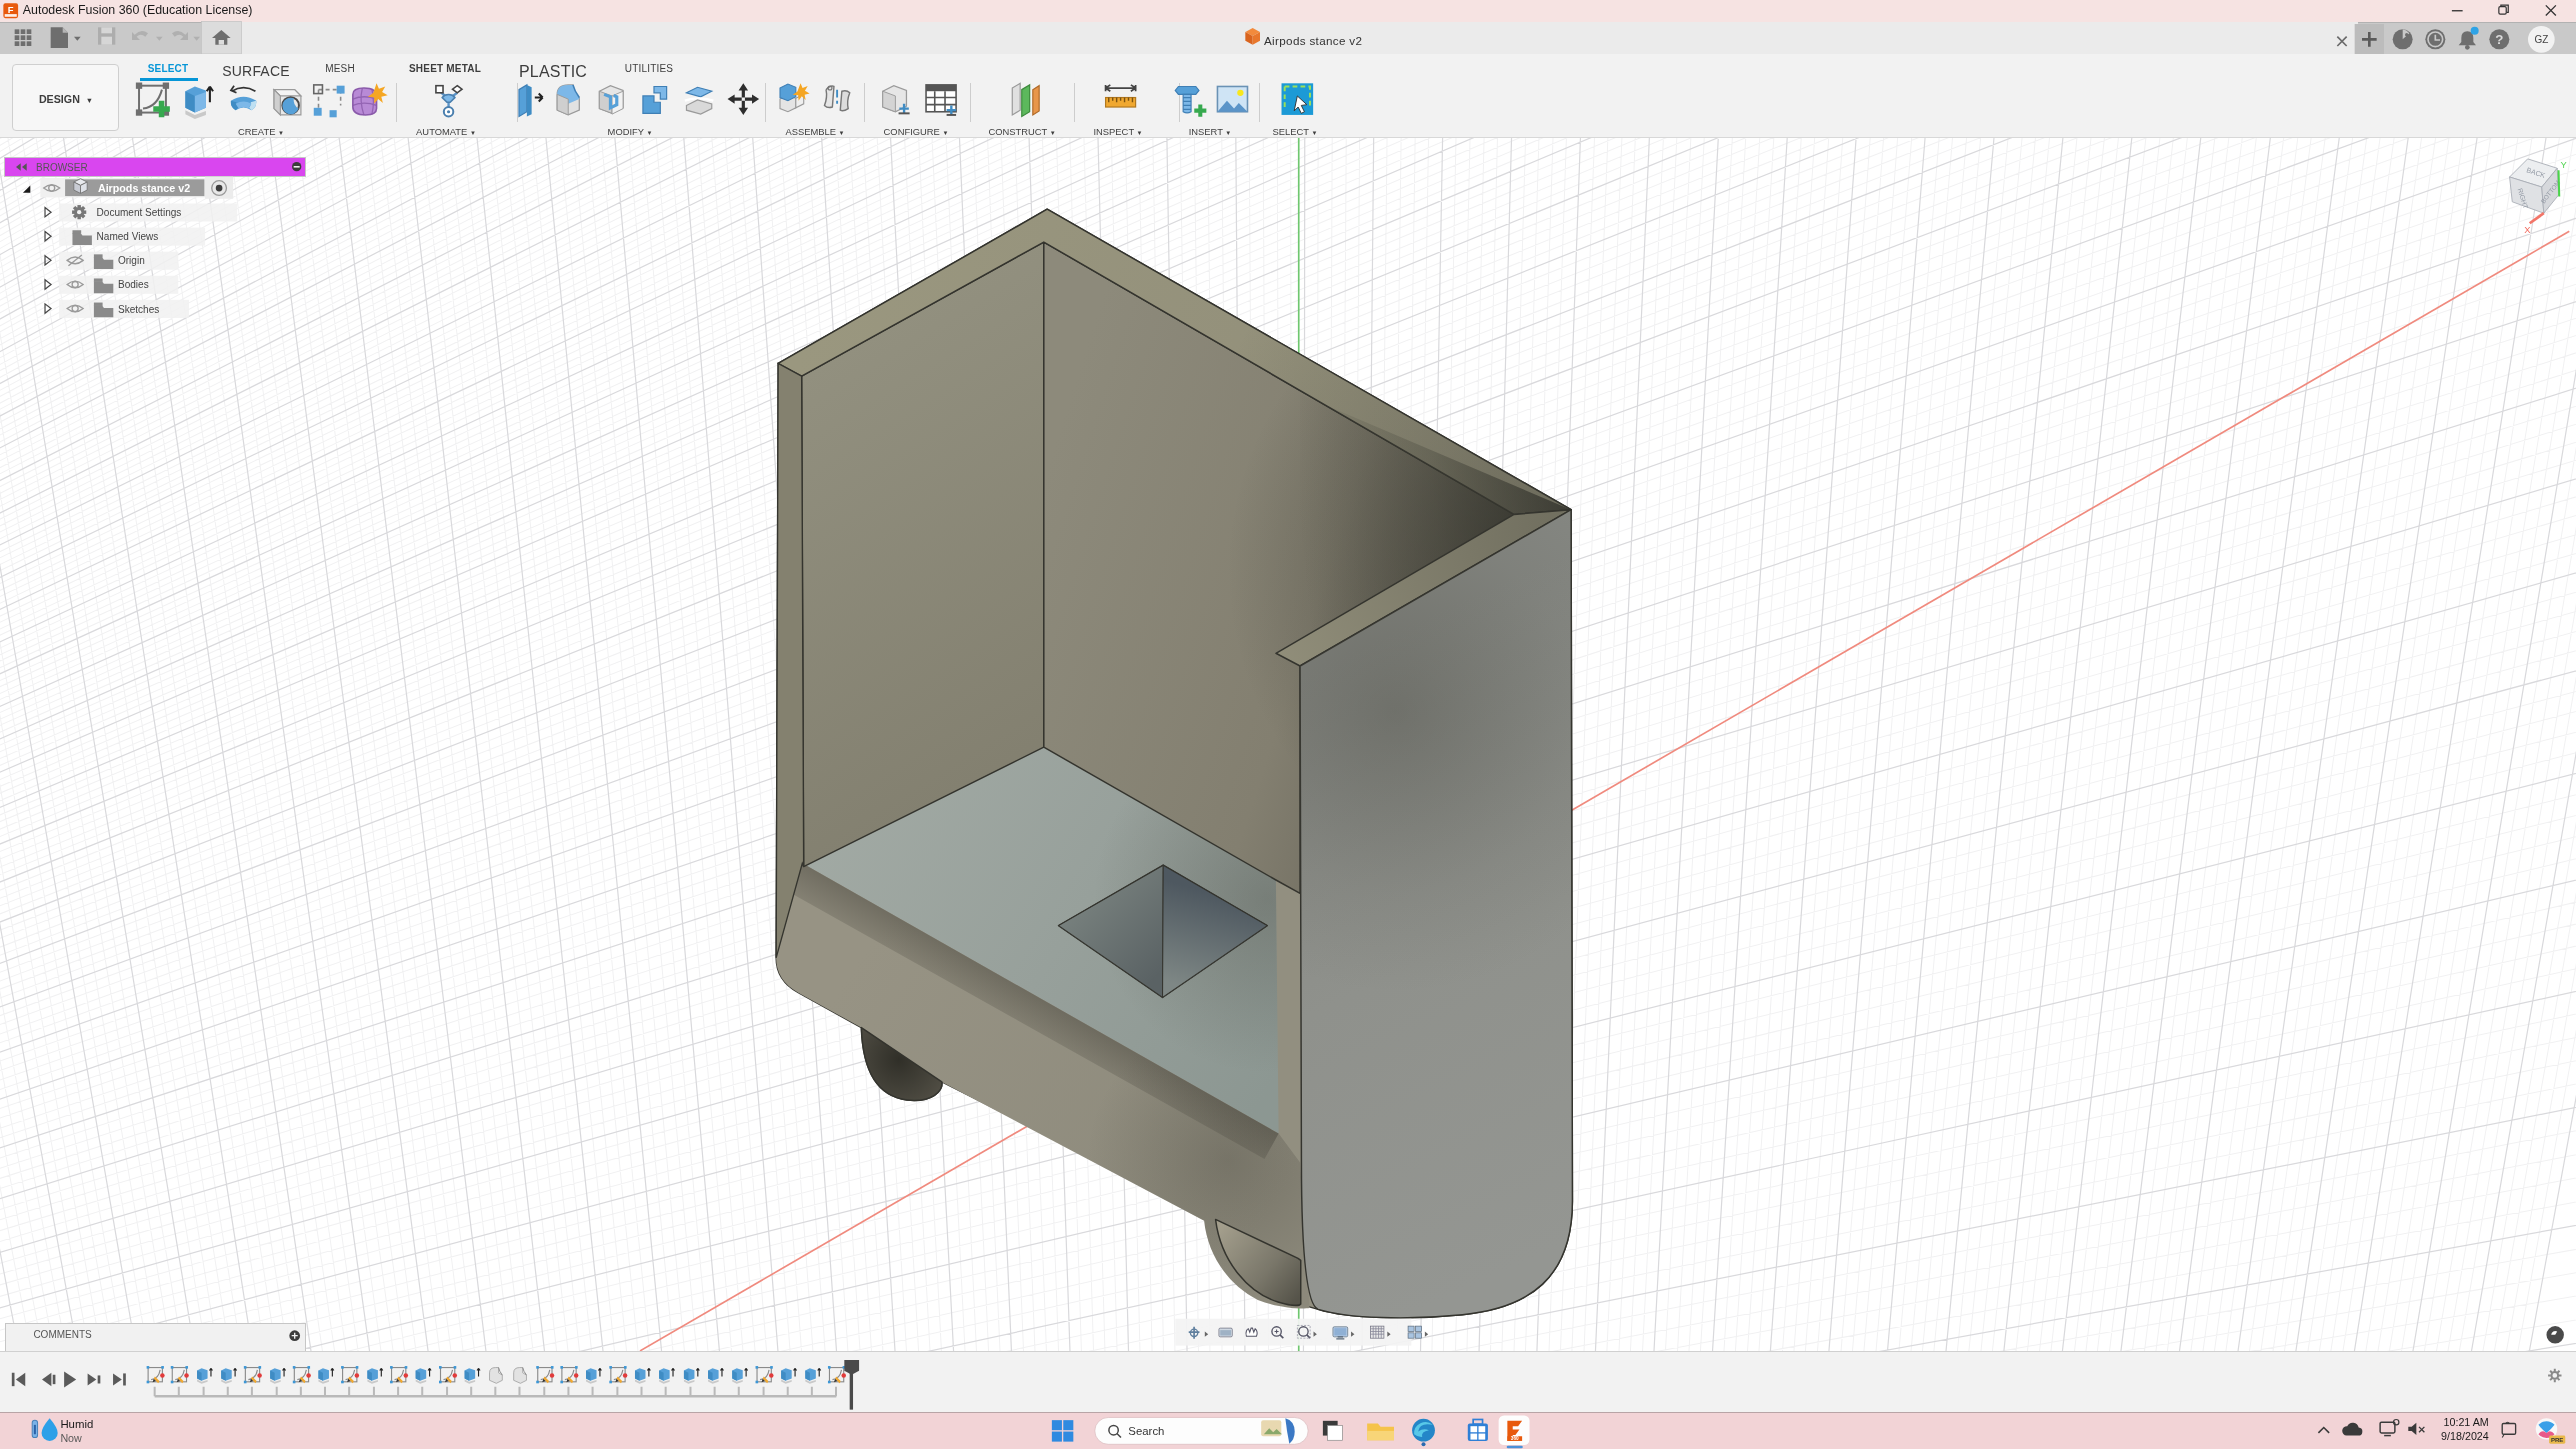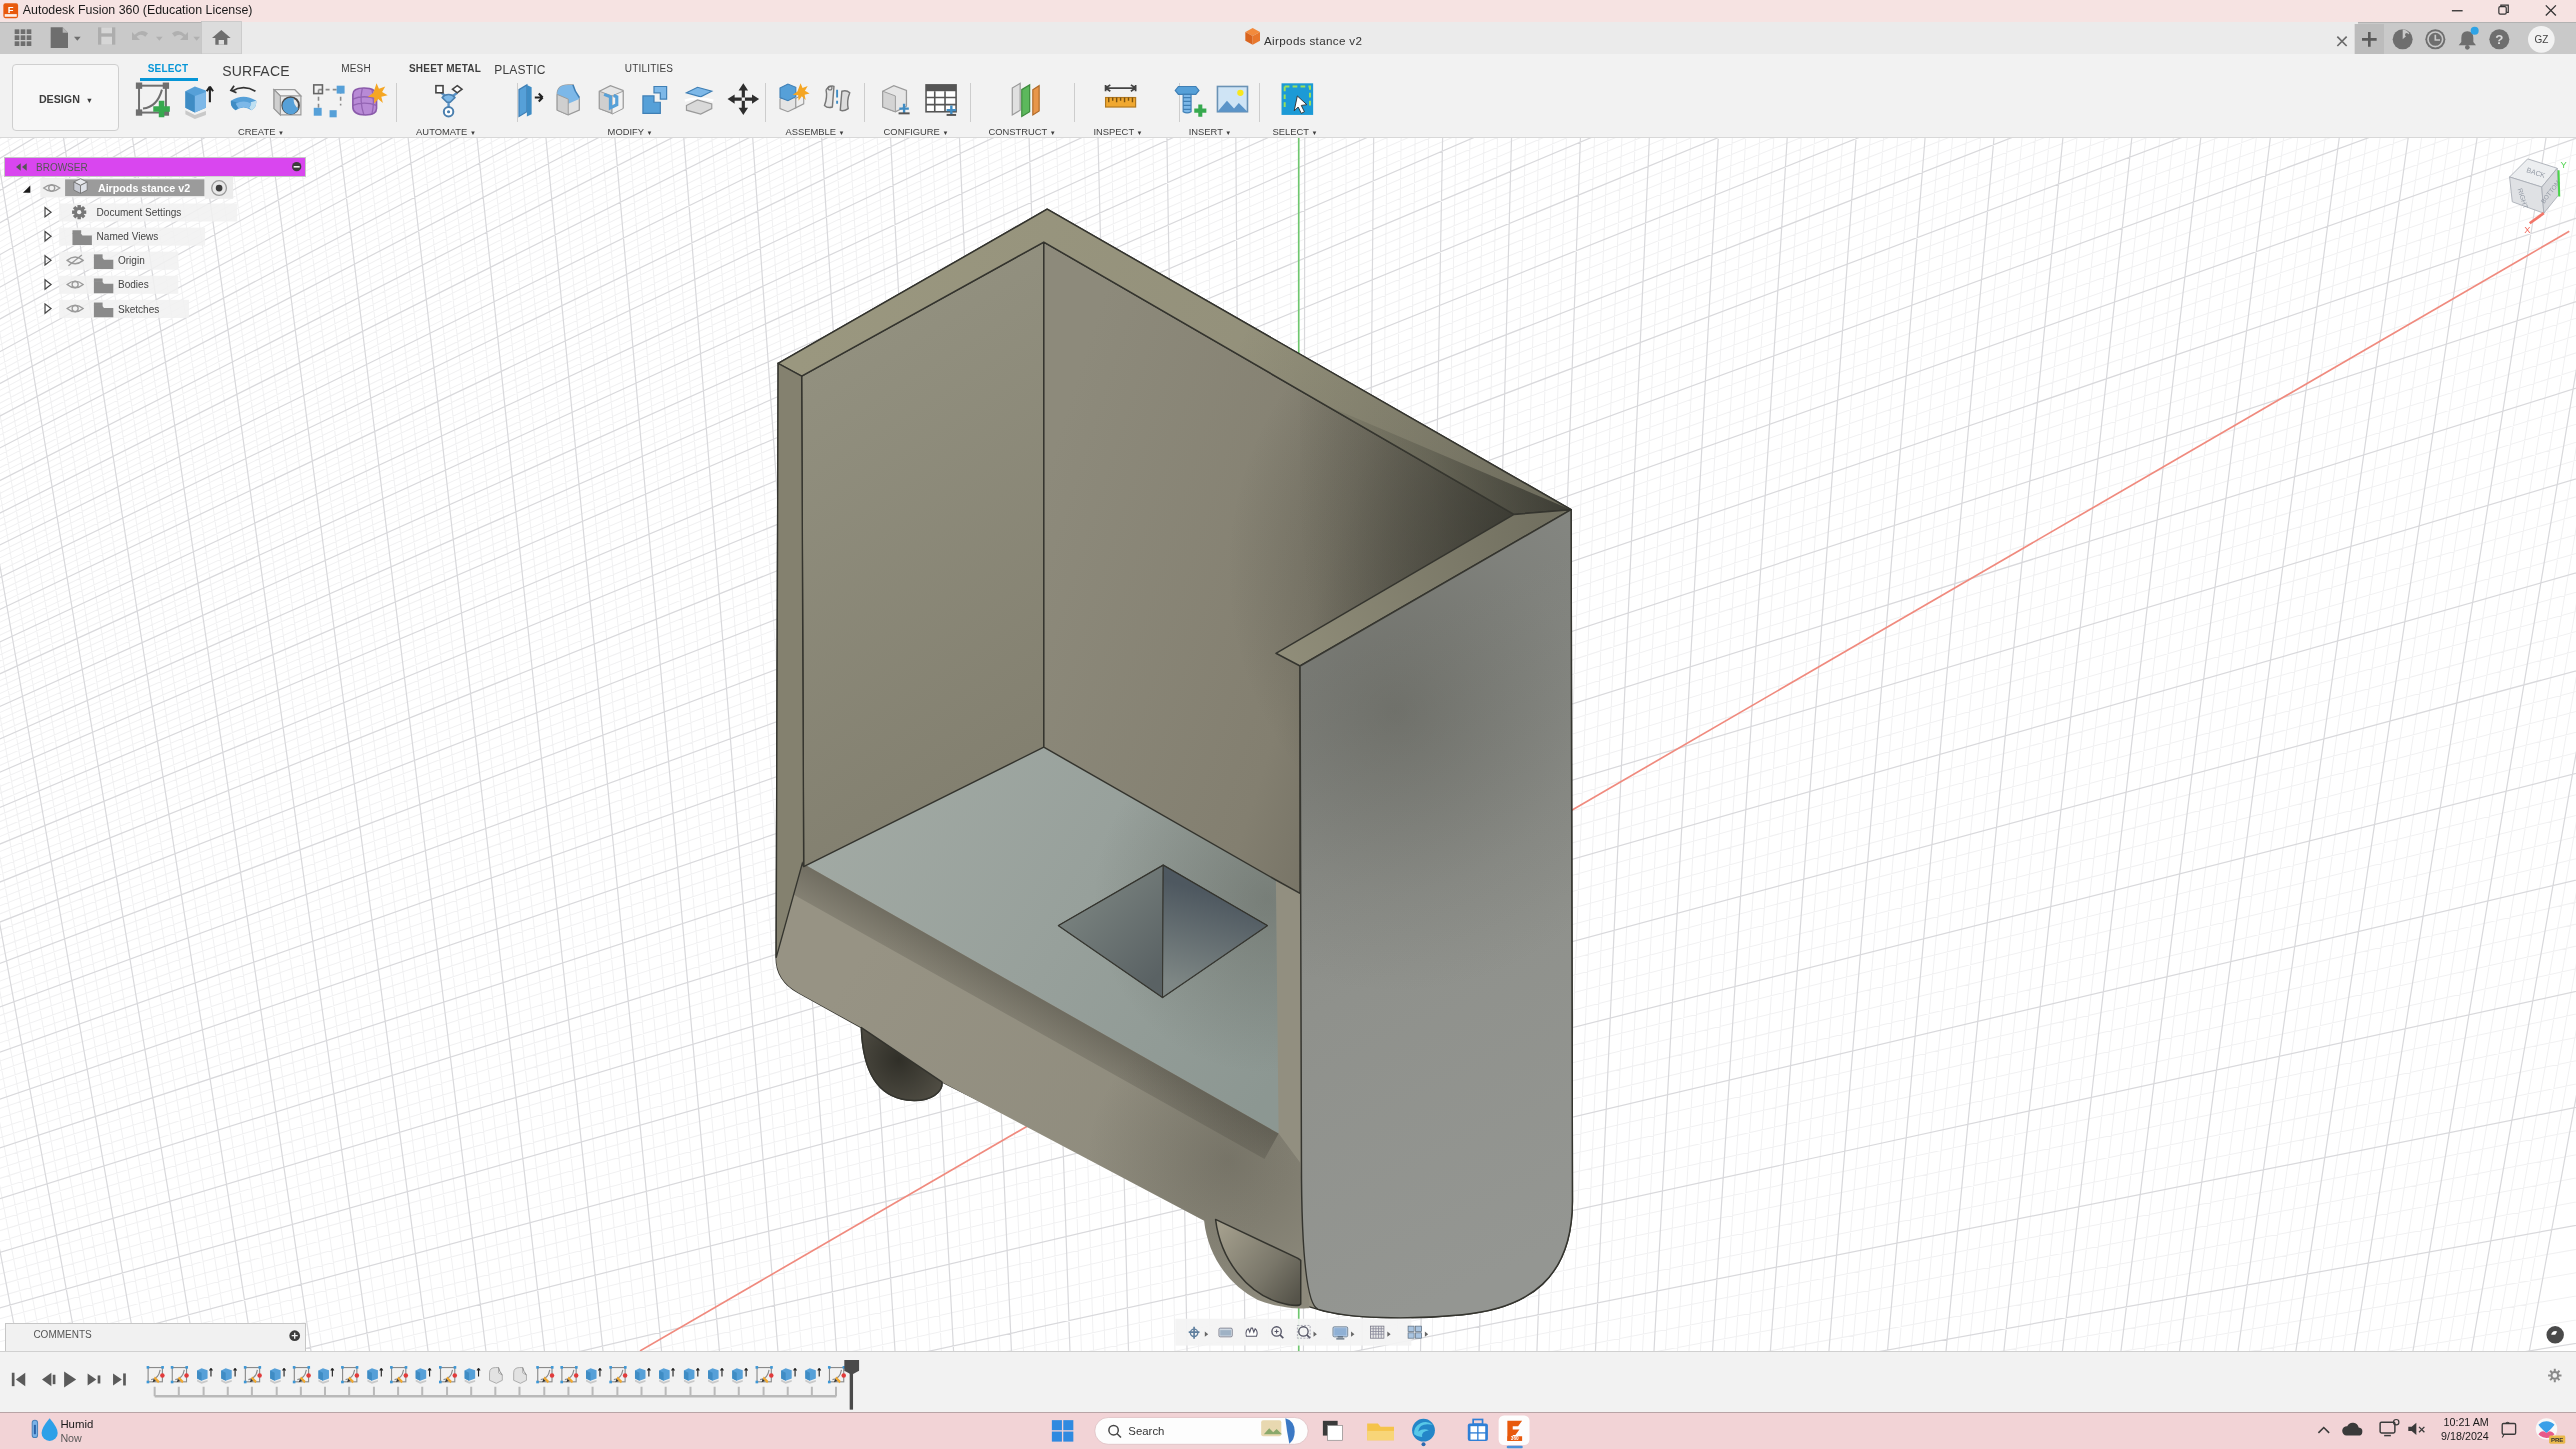--- a/index.html
+++ b/index.html
@@ -71,23 +71,23 @@
     <circle cx="3737" cy="59" r="15" fill="#6e6e6e"></circle>
     <text x="3737" y="66" font-size="20" font-weight="bold" fill="#d9d9d9" text-anchor="middle" font-family="Liberation Sans, sans-serif">?</text>
     <circle cx="3800" cy="59" r="20" fill="#f2f2f2"></circle>
     <text x="3800" y="65" font-size="15" fill="#444" text-anchor="middle" font-family="Liberation Sans, sans-serif">GZ</text>
 </svg>
 
 <div class="abs" style="left:0;top:54px;width:2576px;height:84px;background:#f2f2f2;border-bottom:0.7px solid #d8d8d8"></div>
 <div class="abs" style="left:0;top:0;width:2576px;height:138px">
     <div style="position:absolute;top:63px;left:168px;transform:translateX(-50%);font-size:10px;font-weight:bold;color:#0696d7;letter-spacing:0.2px">SELECT</div>
     <div style="position:absolute;top:63px;left:256px;transform:translateX(-50%);font-size:14px;font-weight:normal;color:#3d3d3d;letter-spacing:0.2px">SURFACE</div>
-    <div style="position:absolute;top:63px;left:356px;transform:translateX(-50%);font-size:10px;font-weight:normal;color:#3d3d3d;letter-spacing:0.2px">MESH</div>
+    <div style="position:absolute;top:63px;left:340px;transform:translateX(-50%);font-size:10px;font-weight:normal;color:#3d3d3d;letter-spacing:0.2px">MESH</div>
     <div style="position:absolute;top:63px;left:445px;transform:translateX(-50%);font-size:10px;font-weight:bold;color:#3d3d3d;letter-spacing:0.2px">SHEET METAL</div>
-    <div style="position:absolute;top:63px;left:520px;transform:translateX(-50%);font-size:12px;font-weight:normal;color:#3d3d3d;letter-spacing:0.2px">PLASTIC</div>
+    <div style="position:absolute;top:63px;left:553px;transform:translateX(-50%);font-size:16px;font-weight:normal;color:#3d3d3d;letter-spacing:0.2px">PLASTIC</div>
     <div style="position:absolute;top:63px;left:649px;transform:translateX(-50%);font-size:10px;font-weight:normal;color:#3d3d3d;letter-spacing:0.2px">UTILITIES</div>
     <div style="position:absolute;top:78px;left:140px;width:58px;height:2.7px;background:#0696d7"></div>
     <div style="position:absolute;left:12px;top:64px;width:107px;height:67px;border:0.7px solid #cfcfcf;border-radius:4px;background:#f7f7f7"></div>
     <div style="position:absolute;left:66px;top:93px;transform:translateX(-50%);font-size:10.7px;font-weight:bold;color:#3d3d3d">DESIGN&nbsp;&nbsp;<span style="font-size:7.4px">▼</span></div>
     <div style="position:absolute;top:126px;left:261px;transform:translateX(-50%);font-size:9.4px;color:#3d3d3d;white-space:nowrap">CREATE <span style="font-size:6px">▼</span></div>
     <div style="position:absolute;top:126px;left:446px;transform:translateX(-50%);font-size:9.4px;color:#3d3d3d;white-space:nowrap">AUTOMATE <span style="font-size:6px">▼</span></div>
     <div style="position:absolute;top:126px;left:630px;transform:translateX(-50%);font-size:9.4px;color:#3d3d3d;white-space:nowrap">MODIFY <span style="font-size:6px">▼</span></div>
     <div style="position:absolute;top:126px;left:815px;transform:translateX(-50%);font-size:9.4px;color:#3d3d3d;white-space:nowrap">ASSEMBLE <span style="font-size:6px">▼</span></div>
     <div style="position:absolute;top:126px;left:916px;transform:translateX(-50%);font-size:9.4px;color:#3d3d3d;white-space:nowrap">CONFIGURE <span style="font-size:6px">▼</span></div>
     <div style="position:absolute;top:126px;left:1022px;transform:translateX(-50%);font-size:9.4px;color:#3d3d3d;white-space:nowrap">CONSTRUCT <span style="font-size:6px">▼</span></div>

